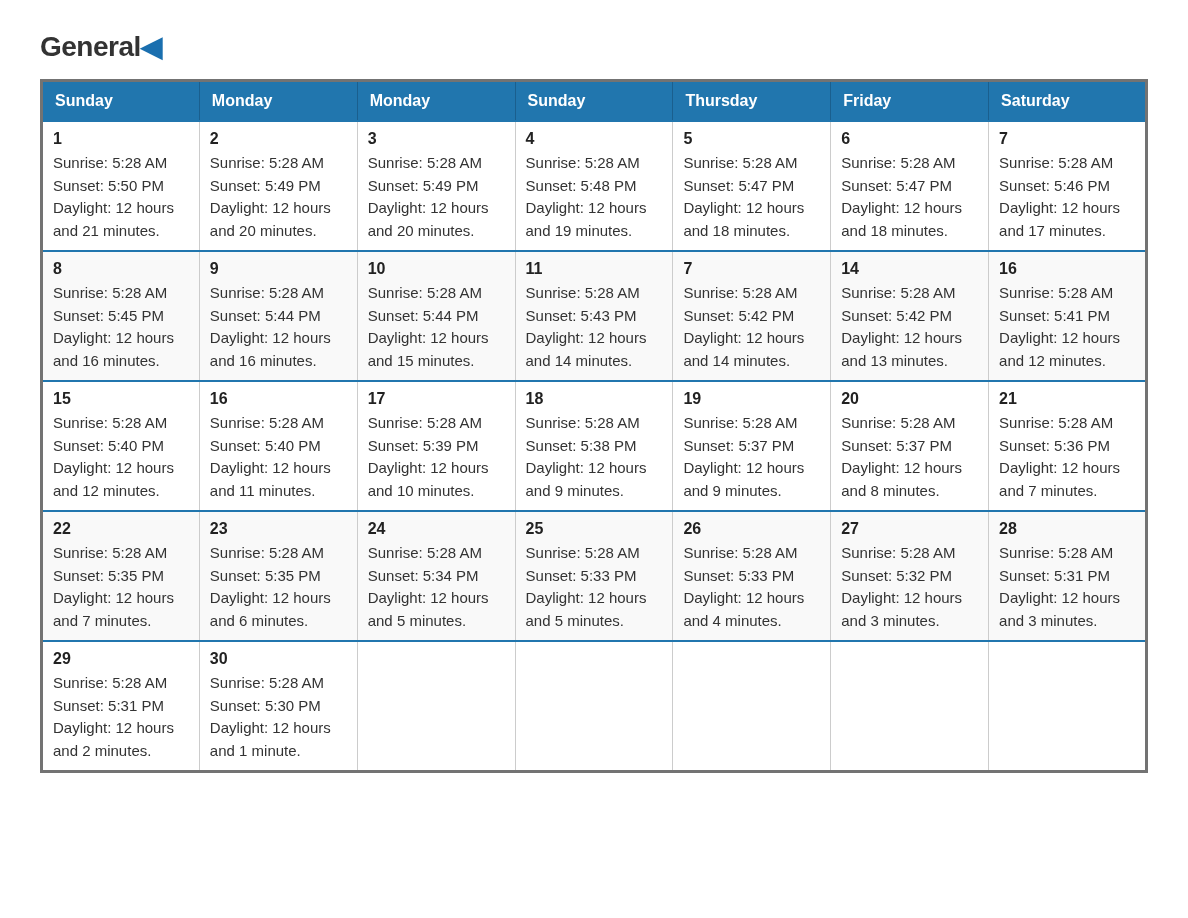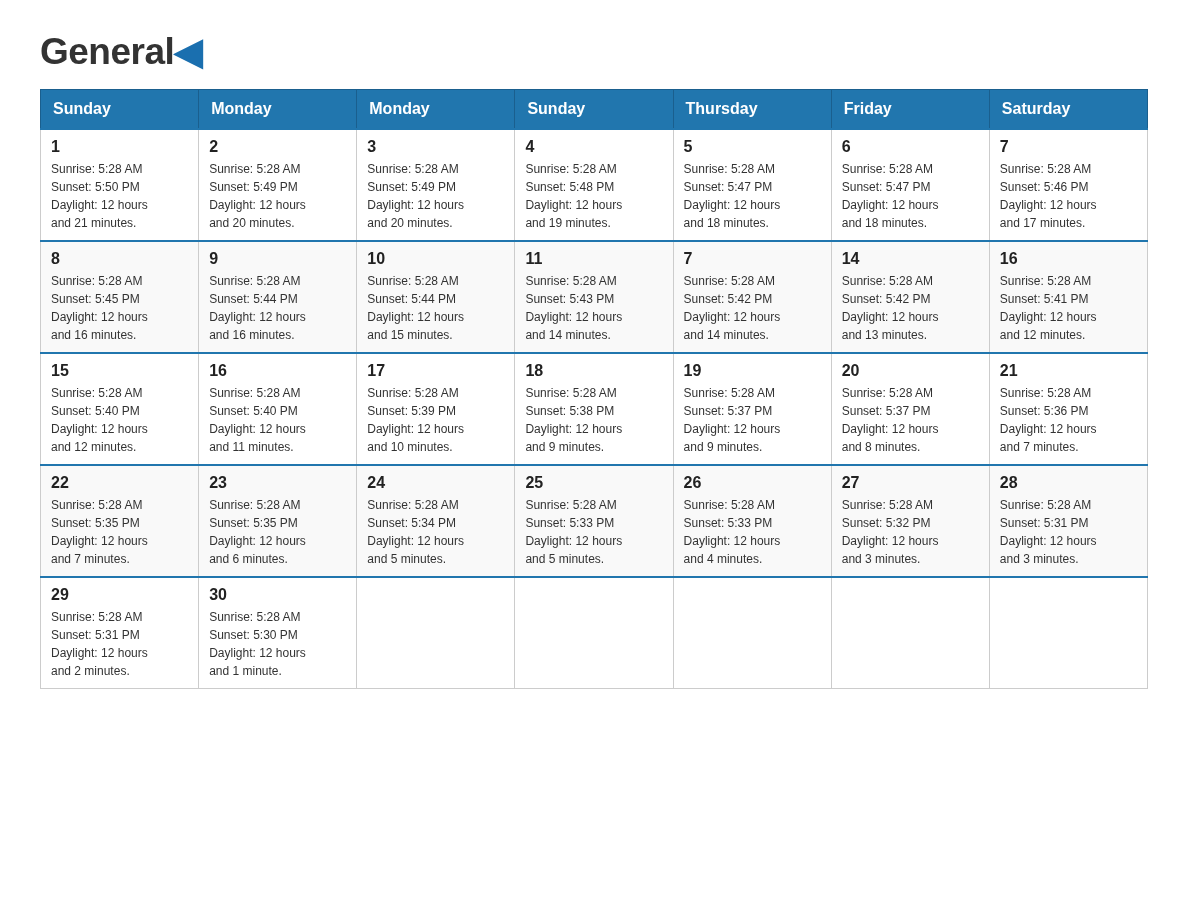--- a/index.html
+++ b/index.html
@@ -15,21 +15,21 @@
       justify-content: space-between;
       align-items: flex-start;
       margin-bottom: 20px;
     }
     .logo {
       display: flex;
       flex-direction: column;
       align-items: flex-start;
     }
     .logo-top {
-      font-size: 37px;
+      font-size: 28px;
       font-weight: bold;
       color: #333;
       letter-spacing: -0.5px;
     }
     .logo-top span {
       color: #1a6faf;
     }
     .logo-bottom {
       font-size: 28px;
       font-weight: bold;
@@ -47,21 +47,21 @@
     }
     .title-block h2 {
       font-size: 22px;
       font-weight: normal;
       color: #444;
       margin-top: 4px;
     }
     .calendar {
       width: 100%;
       border-collapse: collapse;
-      border: 1px solid #737373;
+      border: 3px solid #737373;
     }
     .calendar th {
       background-color: #2176ae;
       color: #ffffff;
       font-size: 16px;
       font-weight: bold;
       padding: 10px 12px;
       text-align: left;
       border: 1px solid #1a5f8e;
     }
@@ -76,21 +76,21 @@
     .calendar tr:nth-child(even) td {
       background: #f9f9f9;
     }
     .day-number {
       font-size: 16px;
       font-weight: bold;
       color: #222;
       margin-bottom: 4px;
     }
     .day-info {
-      font-size: 12px;
+      font-size: 15px;
       color: #333;
       line-height: 1.5;
     }
     .empty-cell {
       background: #ffffff !important;
     }
     .week-row td {
       border-top: 2px solid #2176ae;
     }
   </style>

